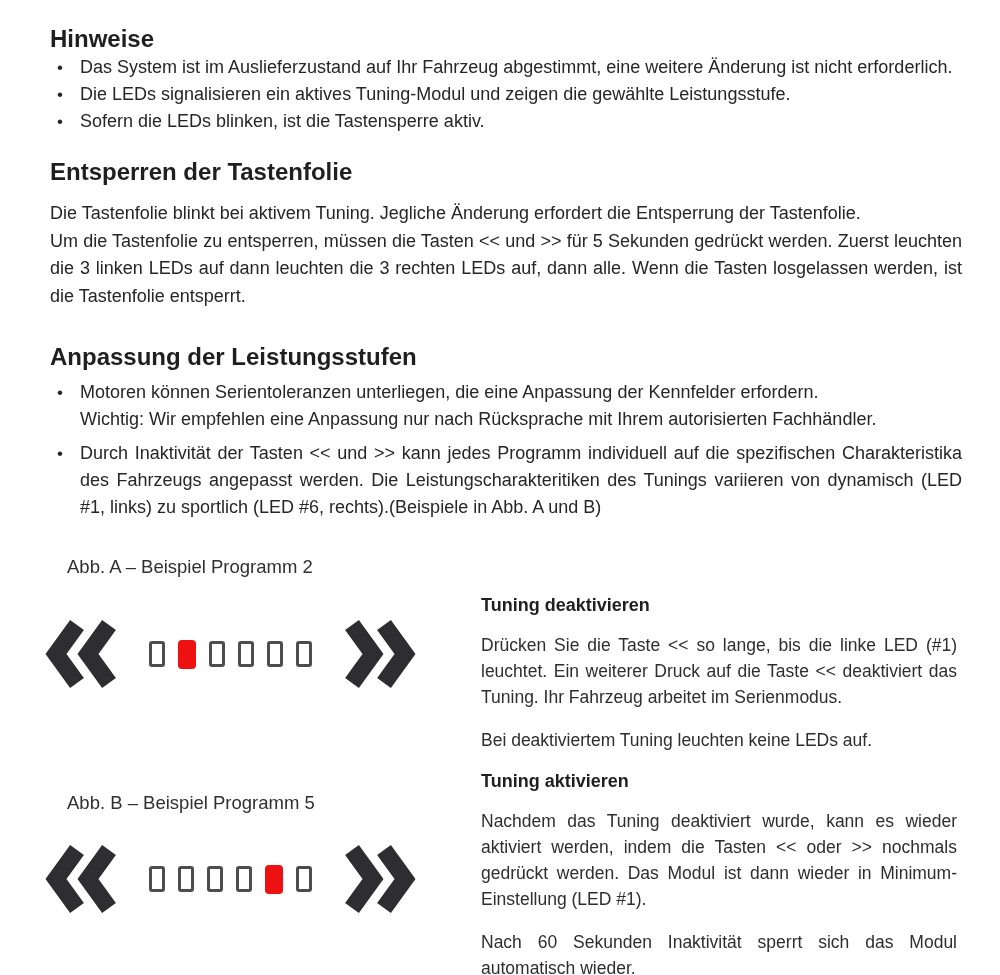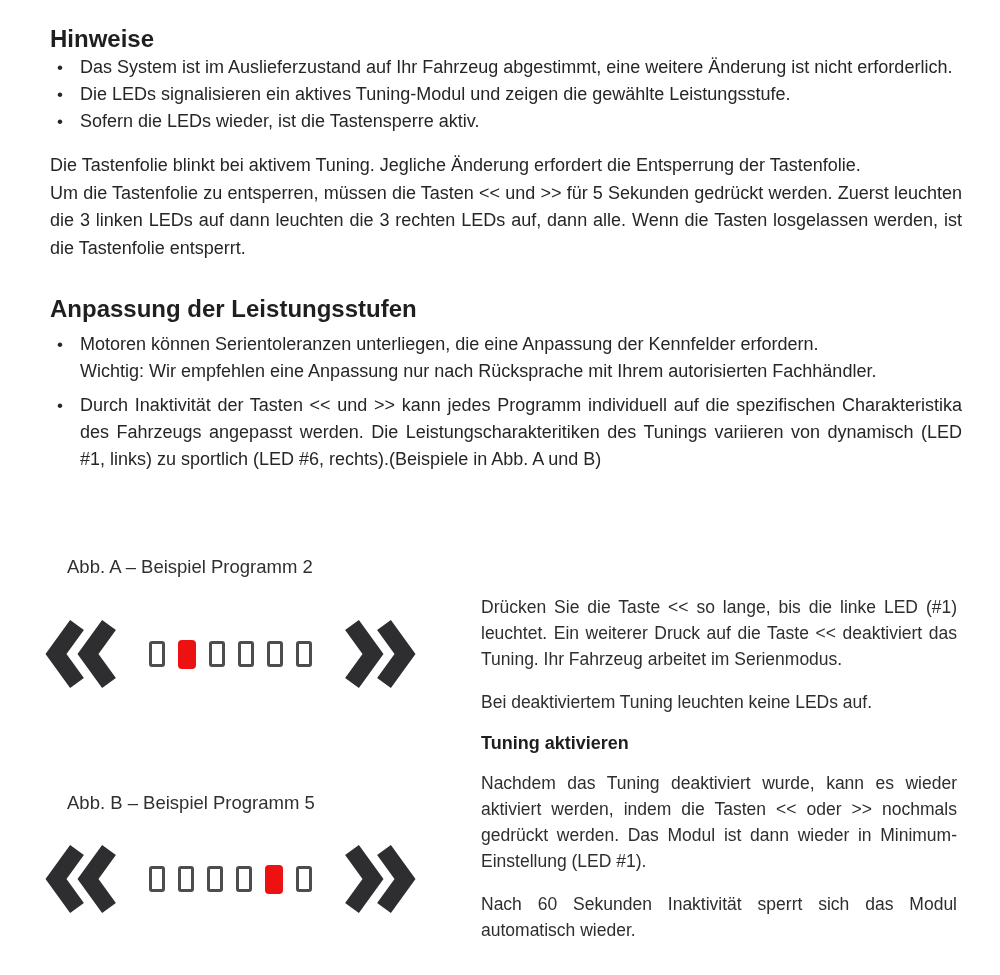--- a/index.html
+++ b/index.html
@@ -73,25 +73,26 @@
 </head>
 <body>
 
 <div class="top-content">
 
   <section class="sec-hinweise">
     <h2 class="sec-title">Hinweise</h2>
     <ul class="bullets">
       <li><span>Das System ist im Auslieferzustand auf Ihr Fahrzeug abgestimmt, eine weitere Änderung ist nicht erforderlich.</span></li>
       <li><span>Die LEDs signalisieren ein aktives Tuning-Modul und zeigen die gewählte Leistungsstufe.</span></li>
-      <li><span>Sofern die LEDs wieder, ist die Tastensperre aktiv.</span></li>
+      <li><span>Sofern die LEDs blinken, ist die Tastensperre aktiv.</span></li>
     </ul>
   </section>
 
   <section class="sec-entsperren">
+    <h2 class="sec-title">Entsperren der Tastenfolie</h2>
     <p><span>Die Tastenfolie blinkt bei aktivem Tuning. Jegliche Änderung erfordert die Entsperrung der Tastenfolie.</span><br><span>Um die Tastenfolie zu entsperren, müssen die </span><span class="b">Tasten &lt;&lt; und &gt;&gt;</span><span> für 5 Sekunden gedrückt werden. Zuerst leuchten die 3 linken LEDs auf dann leuchten die 3 rechten LEDs auf, dann alle. Wenn die Tasten losgelassen werden, ist die Tastenfolie entsperrt.</span></p>
   </section>
 
   <section class="sec-anpassung">
     <h2 class="sec-title">Anpassung der Leistungsstufen</h2>
     <ul class="bullets spaced">
       <li><span><span>Motoren können Serientoleranzen unterliegen, die eine Anpassung der Kennfelder erfordern.</span><br><span class="b">Wichtig:</span><span> Wir empfehlen eine Anpassung nur nach Rücksprache mit Ihrem autorisierten Fachhändler.</span></span></li>
       <li><span><span>Durch Inaktivität der </span><span class="b">Tasten &lt;&lt; und &gt;&gt;</span><span> kann jedes Programm individuell auf die spezifischen Charakteristika des Fahrzeugs angepasst werden. Die Leistungscharakteritiken des Tunings variieren von dynamisch (LED #1, links) zu sportlich (LED #6, rechts).(Beispiele in Abb. A und B)</span></span></li>
     </ul>
   </section>
@@ -134,20 +135,21 @@
     </div>
   <svg class="chevron-svg" width="78" height="68" viewBox="0 0 78 68">
     <polyline points="14,5 35,34 14,63" fill="none" stroke="var(--chevron,#2e2d30)" stroke-width="17"></polyline>
     <polyline points="46,5 67,34 46,63" fill="none" stroke="var(--chevron,#2e2d30)" stroke-width="17"></polyline>
   </svg>
 </div>
 
 <div class="right-col">
 
   <div class="sub">
+    <h3 class="sec-title">Tuning deaktivieren</h3>
     <p><span>Drücken Sie die </span><span class="b">Taste &lt;&lt;</span><span> so lange, bis die linke LED (#1) leuchtet. Ein weiterer Druck auf die </span><span class="b">Taste &lt;&lt;</span><span> deaktiviert das Tuning. Ihr Fahrzeug arbeitet im Serienmodus.</span></p>
     <p>Bei deaktiviertem Tuning leuchten keine LEDs auf.</p>
   </div>
 
   <div class="sub">
     <h3 class="sec-title">Tuning aktivieren</h3>
     <p><span>Nachdem das Tuning deaktiviert wurde, kann es wieder aktiviert werden, indem die </span><span class="b">Tasten &lt;&lt; oder &gt;&gt;</span><span> nochmals gedrückt werden. Das Modul ist dann wieder in Minimum-Einstellung (LED #1).</span></p>
     <p>Nach 60 Sekunden Inaktivität sperrt sich das Modul automatisch wieder.</p>
   </div>
 

